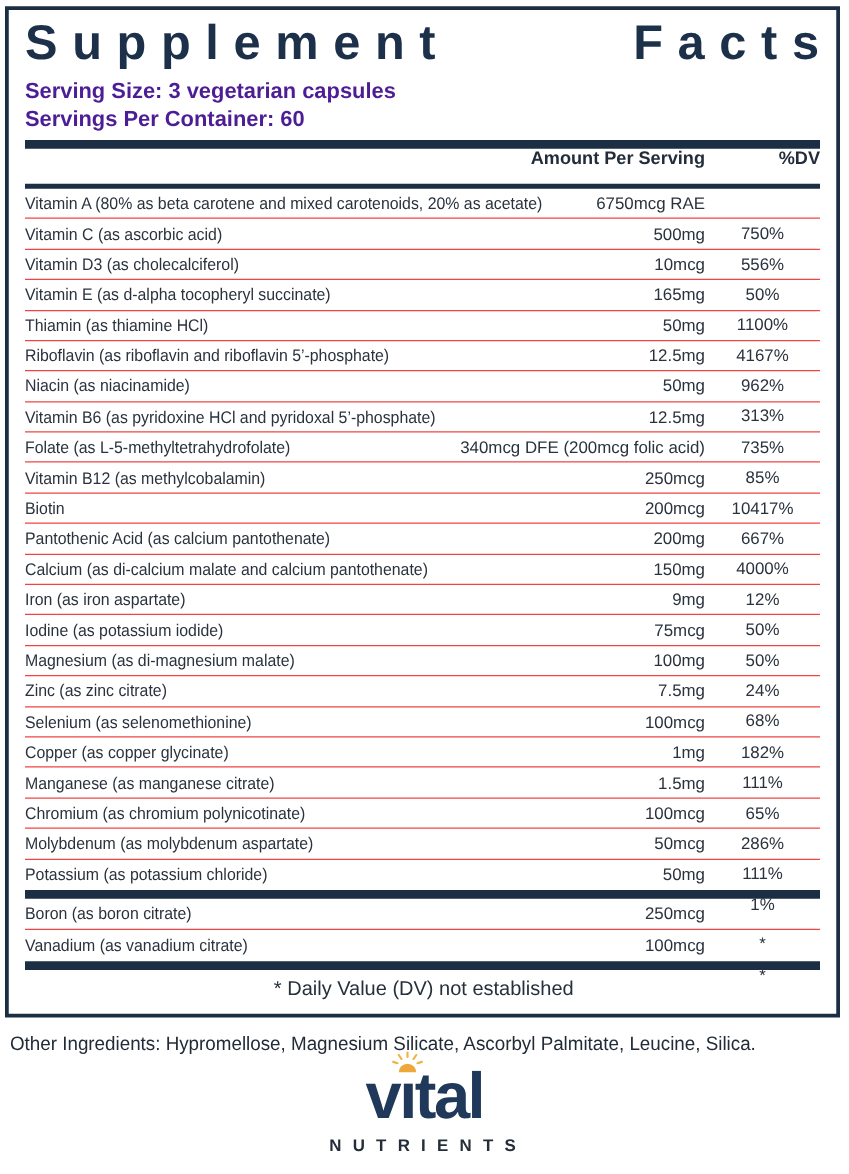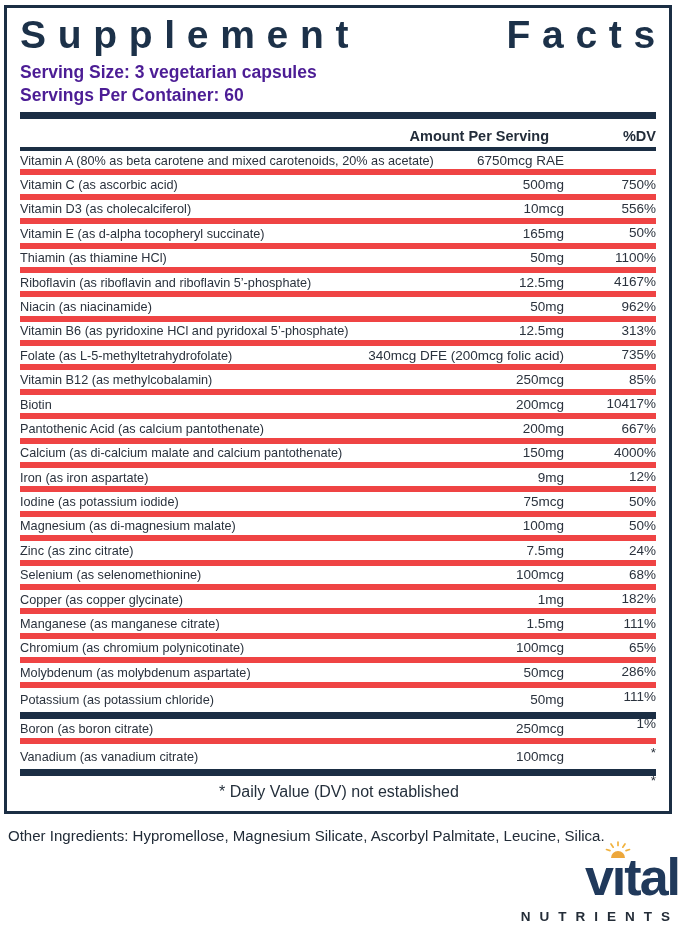--- a/index.html
+++ b/index.html
@@ -35,68 +35,67 @@
     color:#4c1d95;
     line-height:1.3;
   }
   .serving-line.first{margin-top:5px;}
   .bar{background:#1b2e44;}
   .bar.thick{height:7px;}
   .bar.medium{height:3.5px;}
   .bar.top{margin-top:6px;}
   .hdr{
     display:flex;
-    align-items:flex-end;
+    align-items:flex-start;
     height:25px;
     font-size:14.5px;
     font-weight:bold;
     color:#232d3a;
     padding-bottom:3px;
-    gap:15px;
   }
   .hdr .amt{margin-left:auto;padding-right:14px;}
   .hdr .dv{width:78px;text-align:right;}
   .rows .row, .rows2 .row{
     display:flex;
     align-items:center;
     box-sizing:border-box;
     height:24.4px;
-    border-bottom:6px solid #ef4444;
+    border-bottom:1px solid #ef4444;
     font-size:13.5px;
     color:#2a323d;
   }
   .rows2 .row{height:25px;}
   .rows .row:last-child, .rows2 .row:last-child{border-bottom:none;}
   .row .nm{
     flex:1;
     white-space:nowrap;
     transform:scaleX(0.94);
     transform-origin:0 50%;
   }
   .row .amt{white-space:nowrap;}
-  .row .dv{width:92px;text-align:right;white-space:nowrap;margin-top:48px;}
+  .row .dv{width:92px;text-align:center;white-space:nowrap;margin-top:48px;}
   .footnote{
     font-size:16px;
     color:#25303c;
     padding:7px 0 10px 2px;
     text-align:center;
   }
   .other-ingredients{
     margin:13px 0 0 8px;
     font-size:15.5px;
     color:#222c38;
     transform:scaleX(0.97);
     transform-origin:0 50%;
     white-space:nowrap;
   }
   .logo{
     position:absolute;
     left:0;right:0;
     top:848px;
-    text-align:right;
+    text-align:center;
   }
   .brand{
     position:relative;
     display:inline-block;
     font-size:52px;
     font-weight:bold;
     letter-spacing:-2px;
     color:#20395b;
     line-height:1.15;
   }

